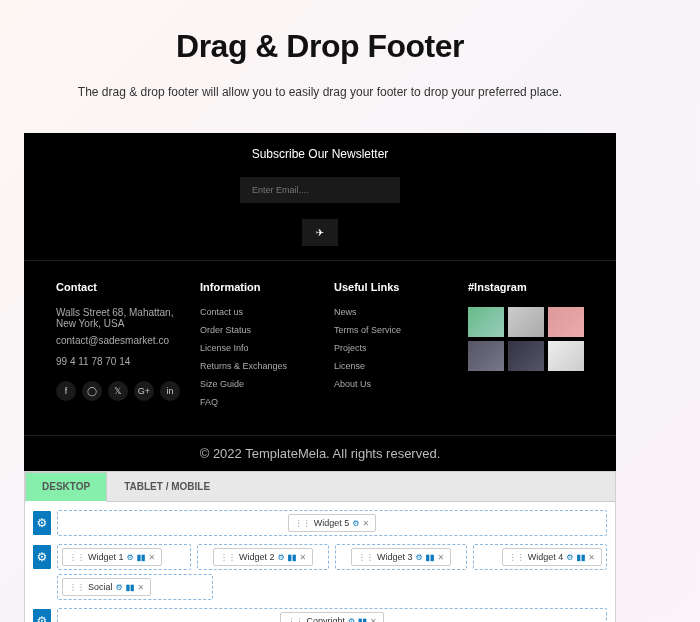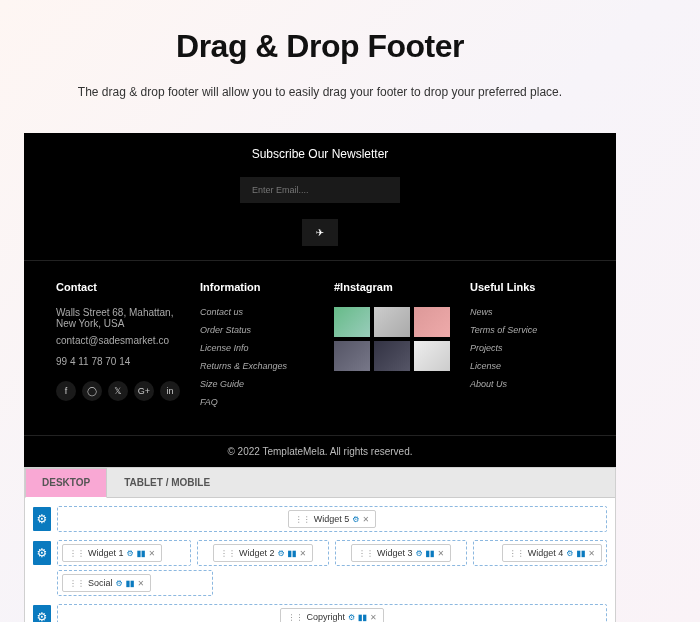--- a/index.html
+++ b/index.html
@@ -10,36 +10,36 @@
 .footer-preview { background: #000; margin: 32px 24px 0; color: #fff; font-size: 10px; }
 .newsletter { display: flex; align-items: center; justify-content: center; gap: 16px; padding: 14px 0; border-bottom: 1px solid #222; flex-direction: column; }
 .newsletter-label { font-size: 12px; color: #fff; }
 .newsletter-input { background: #1a1a1a; border: none; padding: 8px 12px; font-size: 9px; color: #888; width: 160px; }
 .newsletter-btn { background: #1a1a1a; border: none; padding: 8px 14px; color: #fff; font-size: 10px; }
 .footer-cols { display: flex; padding: 20px 32px; gap: 20px; }
 .footer-col { flex: 1; }
 .footer-col h4 { font-size: 11px; margin-bottom: 14px; font-weight: 600; color: #fff; }
 .footer-col .line { font-size: 10px; color: #aaa; margin-bottom: 6px; }
 .footer-list { list-style: none; }
-.footer-list li { font-size: 9px; color: #aaa; margin-bottom: 8px; font-style: italic; }
+.footer-list li { font-size: 9px; color: #aaa; margin-bottom: 8px; }
 .social-icons { display: flex; gap: 6px; margin-top: 14px; }
 .sicon { width: 20px; height: 20px; border-radius: 50%; background: #1a1a1a; display: flex; align-items: center; justify-content: center; font-size: 9px; color: #ccc; }
 .insta-grid { display: grid; grid-template-columns: repeat(3, 36px); gap: 4px; }
 .insta-img { width: 36px; height: 30px; background: #444; background-size: cover; background-position: center; }
 .insta1 { background: linear-gradient(135deg,#6b8 0%,#9cb 100%); }
 .insta2 { background: linear-gradient(135deg,#ccc 0%,#aaa 100%); }
 .insta3 { background: linear-gradient(135deg,#d99 0%,#eaa 100%); }
 .insta4 { background: linear-gradient(135deg,#556 0%,#778 100%); }
 .insta5 { background: linear-gradient(135deg,#334 0%,#556 100%); }
 .insta6 { background: linear-gradient(135deg,#eee 0%,#ccc 100%); }
-.copyright-bar { text-align: center; padding: 10px 8px; font-size: 10px; color: #bbb; border-top: 1px solid #222; }
+.copyright-bar { text-align: center; padding: 10px 8px; font-size: 13px; color: #bbb; border-top: 1px solid #222; }
 .builder { background: #fff; margin: 0 24px; border: 1px solid #d0d0d0; }
 .tabs { display: flex; background: #e8e8e8; border-bottom: 1px solid #ccc; }
 .tab { padding: 8px 16px; font-size: 10px; font-weight: 600; color: #555; cursor: pointer; border: 1px solid transparent; }
-.tab.active { background: #f9a8d4; border: 1px solid #ccc; border-bottom: 1px solid #fff; margin-bottom: -1px; }
+.tab.active { background: #86efac; border: 1px solid #ccc; border-bottom: 1px solid #fff; margin-bottom: -1px; }
 .builder-rows { padding: 8px; }
 .brow { display: flex; align-items: center; gap: 6px; margin-bottom: 8px; }
 .row-handle { background: #0a7abf; color: #fff; width: 18px; height: 24px; display: flex; align-items: center; justify-content: center; font-size: 12px; border-radius: 1px; }
 .row-slots { flex: 1; display: flex; gap: 6px; }
 .slot { flex: 1; border: 1px dashed #8cb8e0; min-height: 26px; border-radius: 2px; display: flex; align-items: center; justify-content: center; padding: 2px; }
 .widget { background: #fff; border: 1px solid #ccc; padding: 3px 6px; font-size: 9px; display: flex; align-items: center; gap: 3px; color: #333; border-radius: 2px; }
 .widget .dots { color: #888; font-size: 8px; }
 .wicon { font-size: 8px; }
 .wicon.gear { color: #0a7abf; }
 .wicon.pause { color: #0a7abf; font-weight:bold; }
@@ -81,40 +81,40 @@
         <ul class="footer-list">
           <li>Contact us</li>
           <li>Order Status</li>
           <li>License Info</li>
           <li>Returns &amp; Exchanges</li>
           <li>Size Guide</li>
           <li>FAQ</li>
         </ul>
       </div>
       <div class="footer-col">
+        <h4>Useful Links</h4>
+        <ul class="footer-list">
+          <li>News</li>
+          <li>Terms of Service</li>
+          <li>Projects</li>
+          <li>License</li>
+          <li>About Us</li>
+        </ul>
+      </div>
+      <div class="footer-col">
         <h4>#Instagram</h4>
         <div class="insta-grid">
           <div class="insta-img insta1"></div>
           <div class="insta-img insta2"></div>
           <div class="insta-img insta3"></div>
           <div class="insta-img insta4"></div>
           <div class="insta-img insta5"></div>
           <div class="insta-img insta6"></div>
         </div>
       </div>
-      <div class="footer-col">
-        <h4>Useful Links</h4>
-        <ul class="footer-list">
-          <li>News</li>
-          <li>Terms of Service</li>
-          <li>Projects</li>
-          <li>License</li>
-          <li>About Us</li>
-        </ul>
-      </div>
     </div>
     <div class="copyright-bar">© 2022 TemplateMela. All rights reserved.</div>
   </div>
 
   <div class="builder">
     <div class="tabs">
       <div class="tab active">DESKTOP</div>
       <div class="tab">TABLET / MOBILE</div>
     </div>
     <div class="builder-rows">

